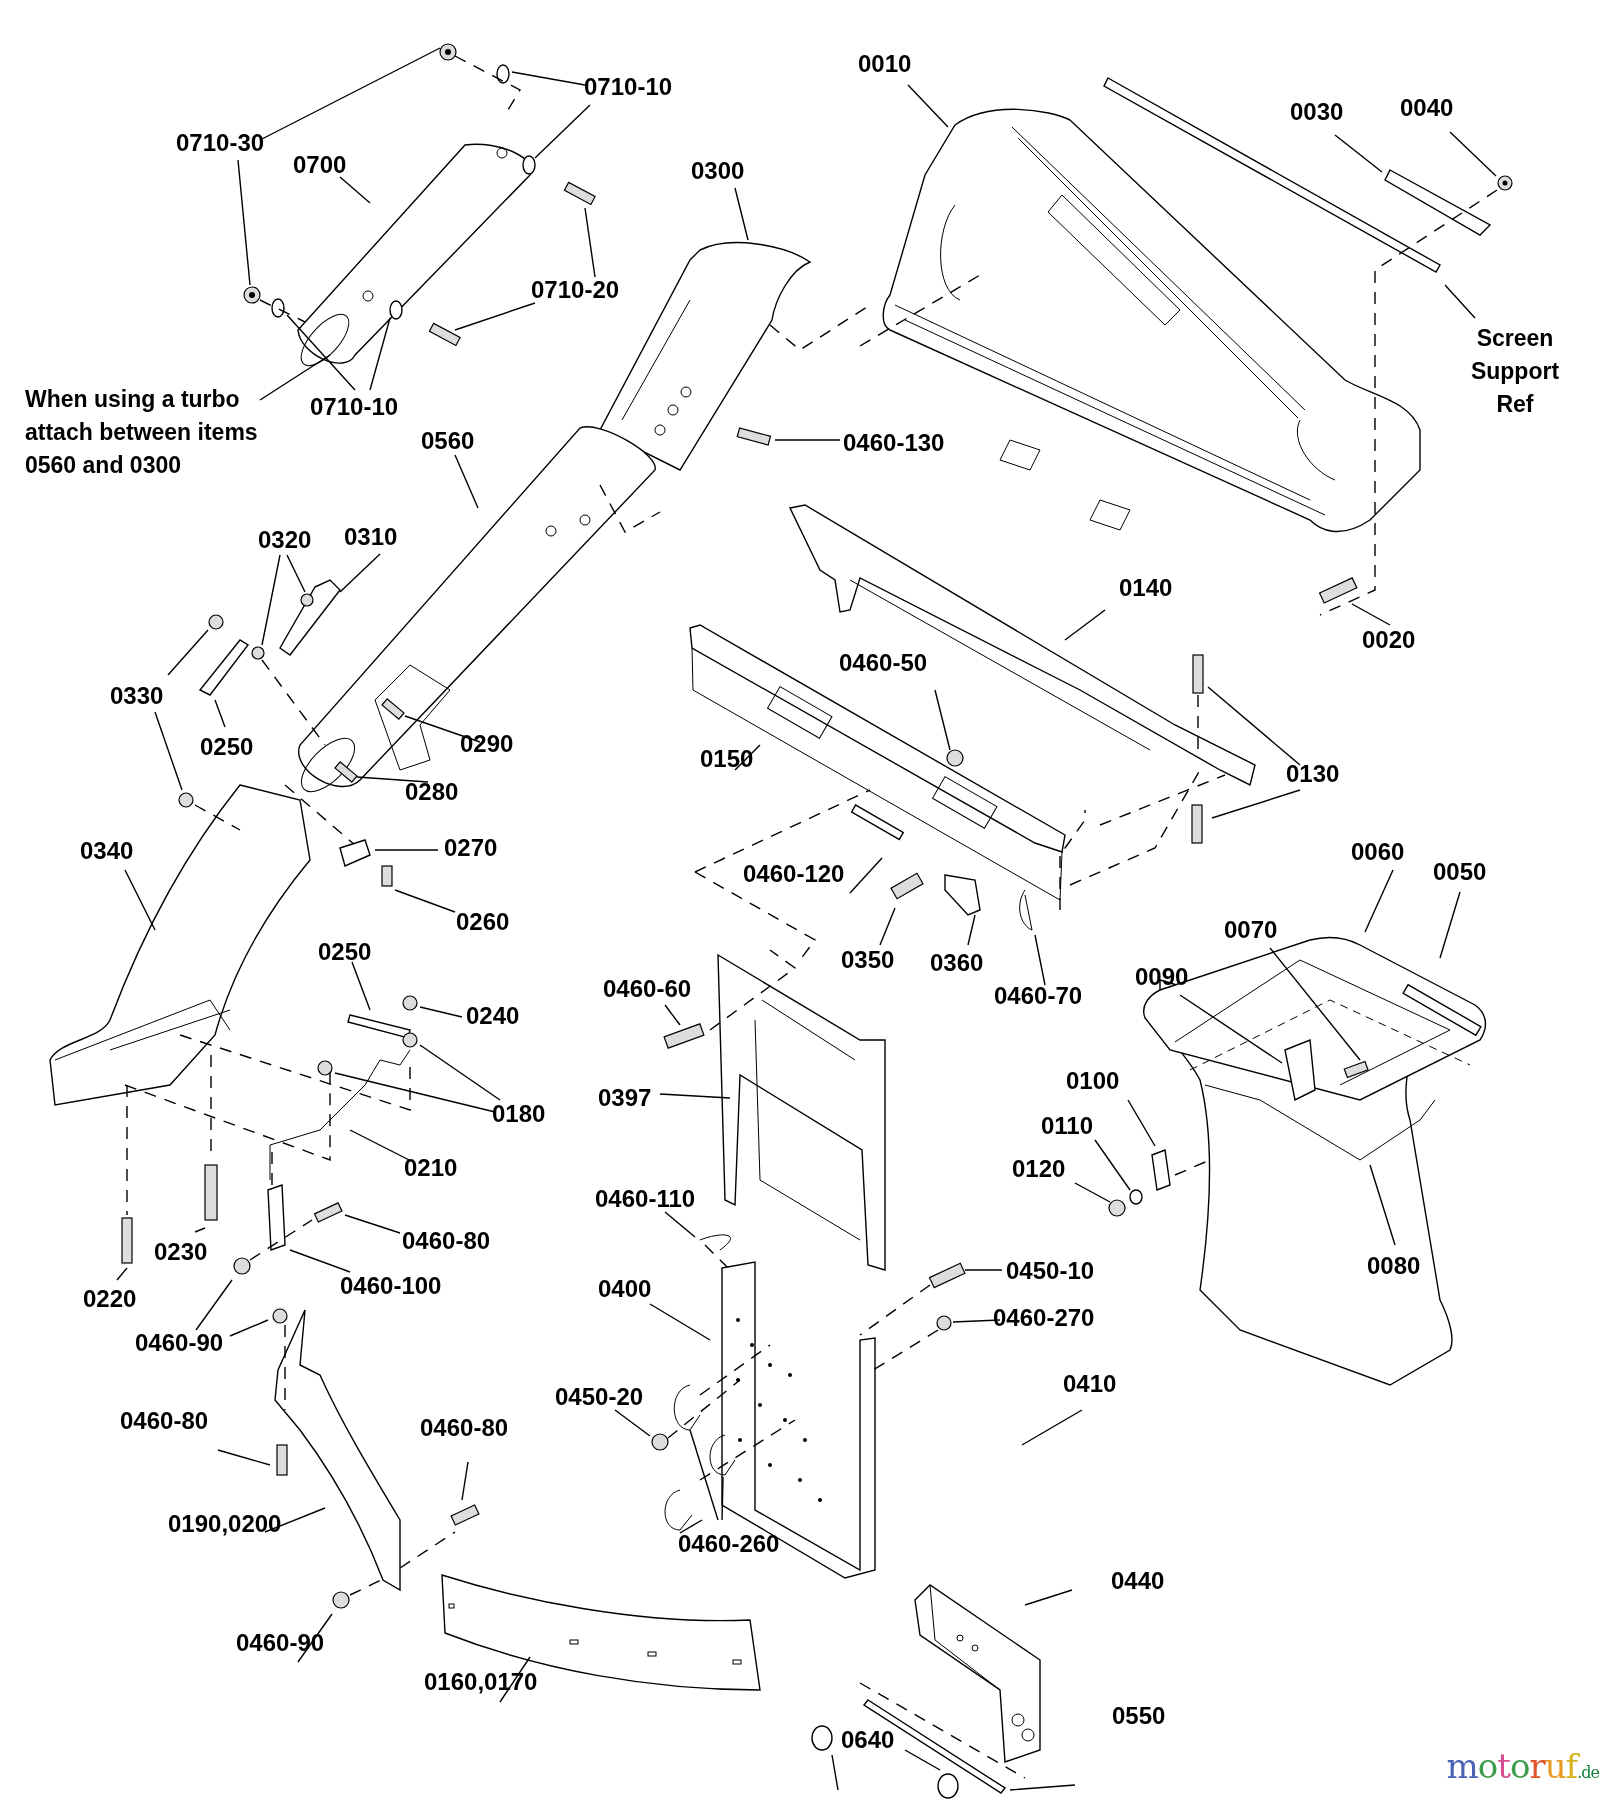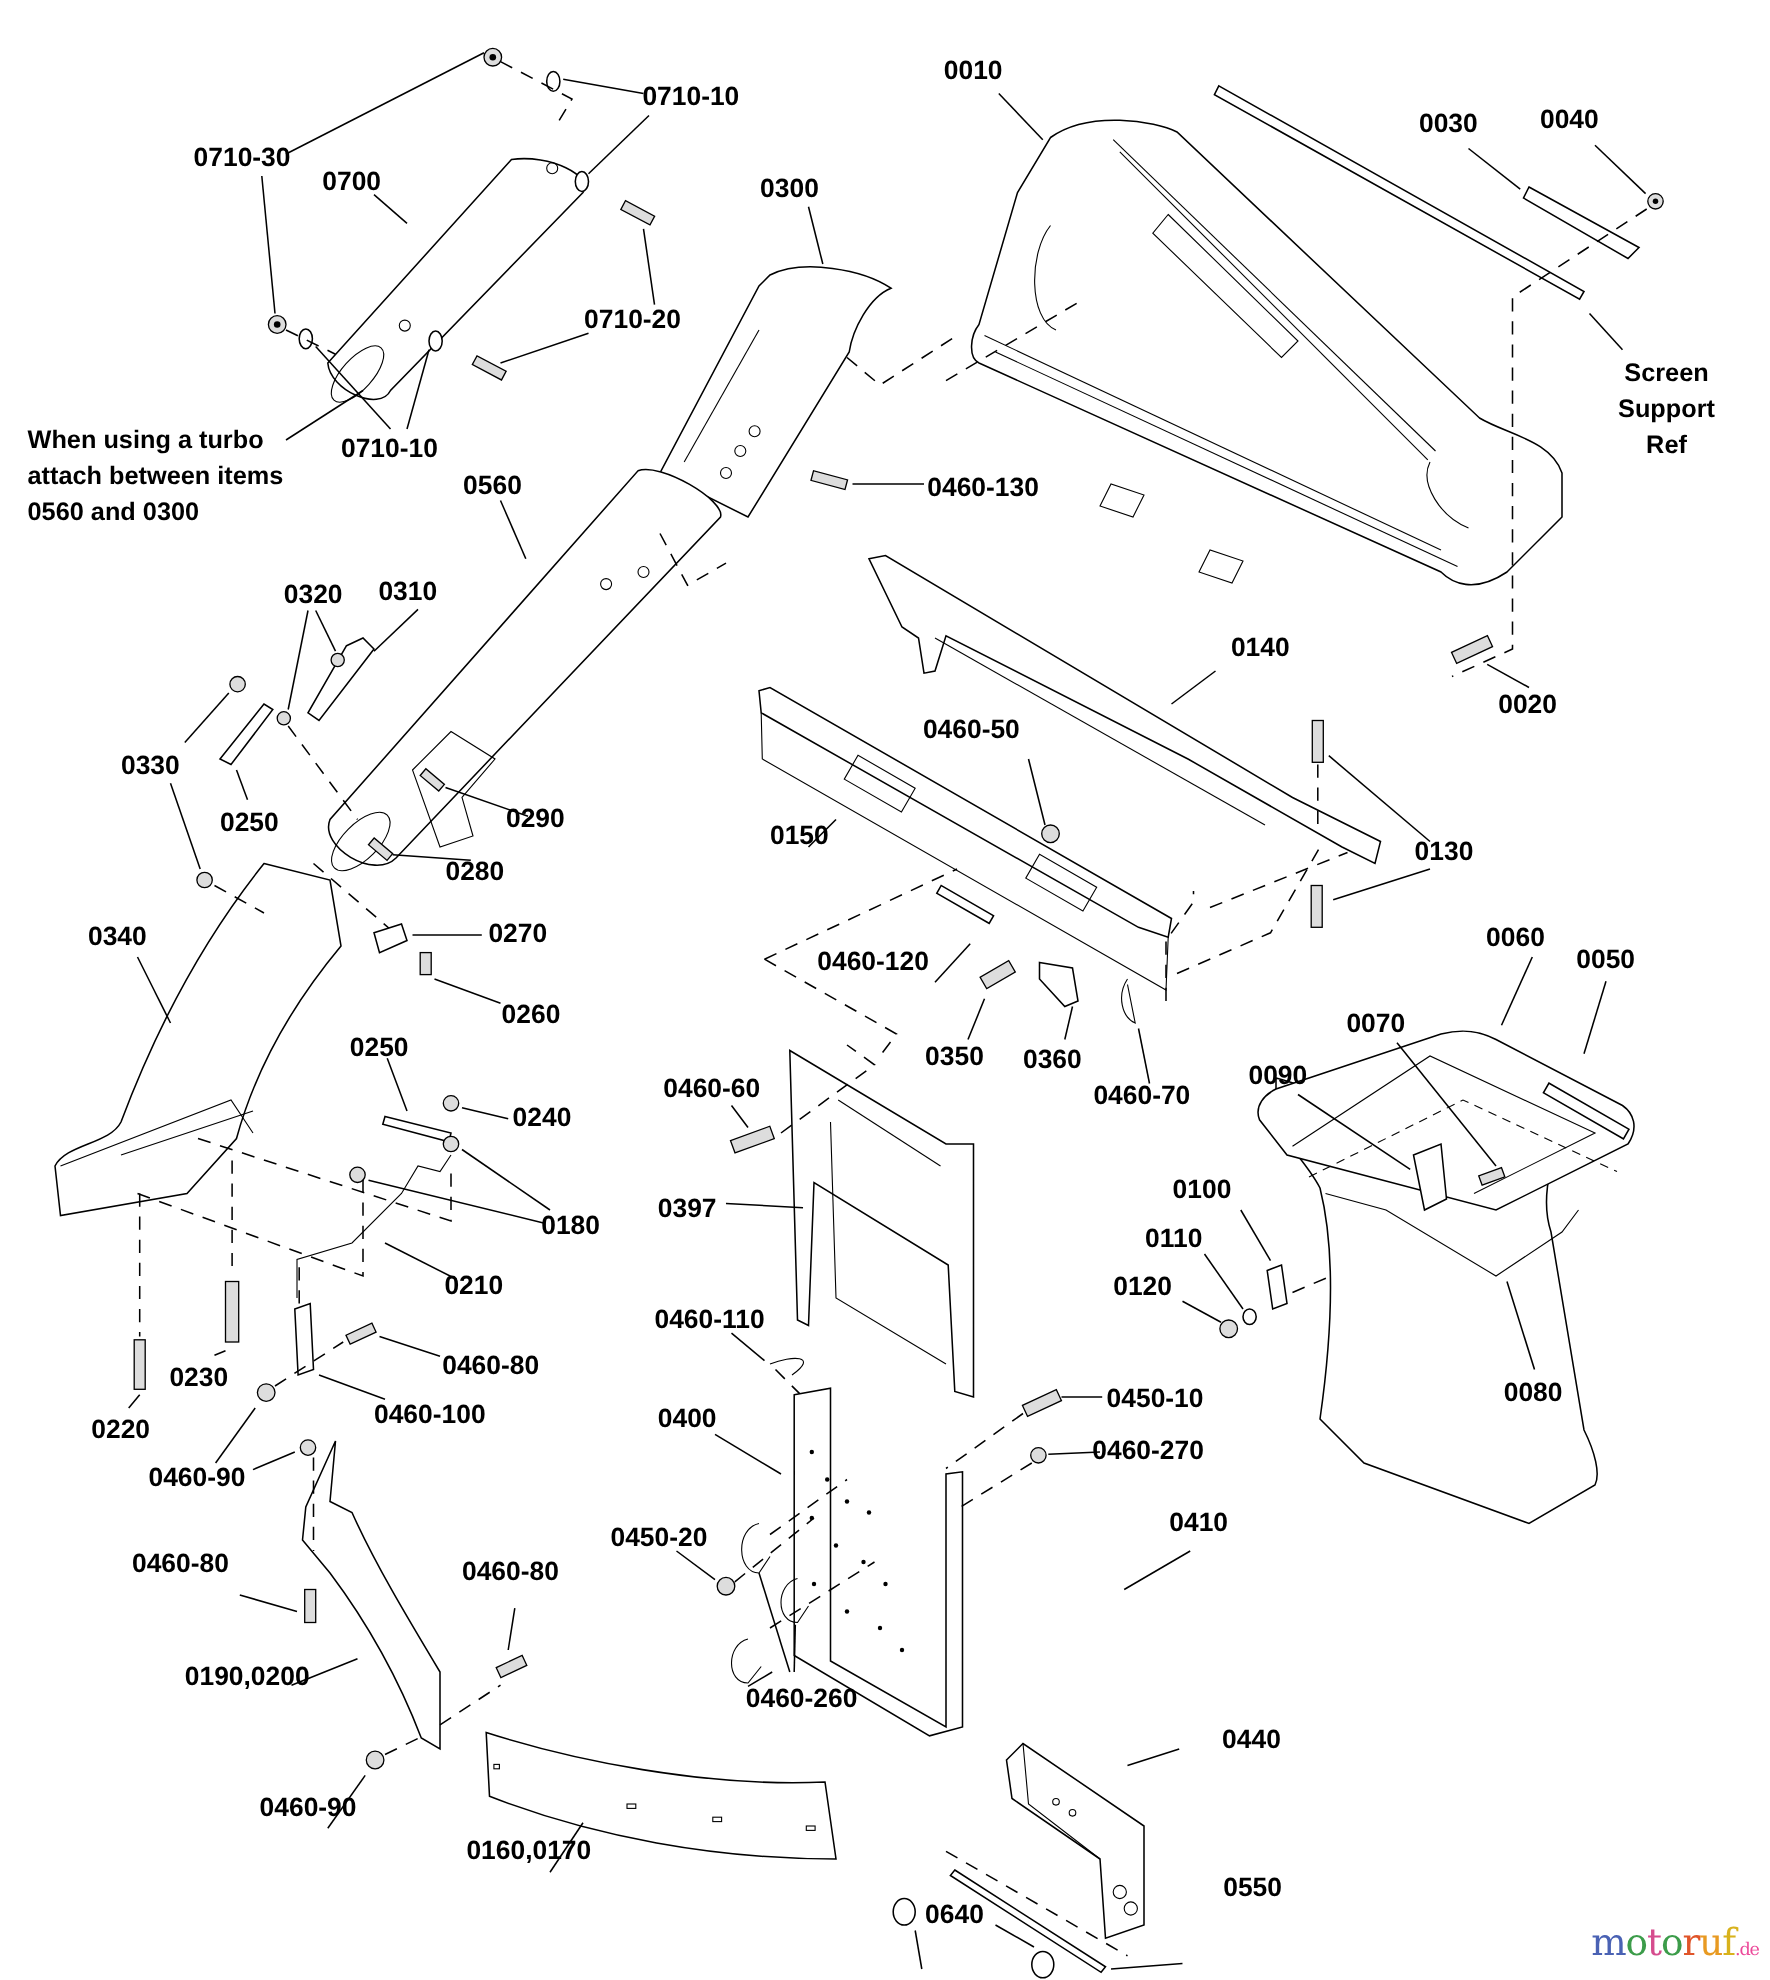--- a/index.html
+++ b/index.html
@@ -7,21 +7,21 @@
   #diagram { position: absolute; left: 0; top: 0; width: 1609px; height: 1800px; }
   .lbl { font-family: "Liberation Sans", sans-serif; font-weight: bold; font-size: 24px; fill: #000; font-stretch: condensed; }
   .note { font-family: "Liberation Sans", sans-serif; font-weight: bold; font-size: 23px; fill: #000; }
   .part { fill: #fff; stroke: #000; stroke-width: 1.4; }
   .partthin { fill: none; stroke: #000; stroke-width: 1; }
   .leader { stroke: #000; stroke-width: 1.4; fill: none; }
   .dash { stroke: #000; stroke-width: 1.4; fill: none; stroke-dasharray: 12 9; }
   .hw { fill: #ddd; stroke: #000; stroke-width: 1.2; }
   .logo { position: absolute; right: 10px; bottom: 14px; font-family: "DejaVu Serif", serif; font-size: 34px; letter-spacing: -1px; }
   .logo span { display: inline-block; }
-  .logo .tld { font-size: 16px; color: #ec4899; font-family: "DejaVu Serif", serif; }
+  .logo .tld { font-size: 16px; color: #15803d; font-family: "DejaVu Serif", serif; }
 </style>
 </head>
 <body>
 
 <svg id="diagram" viewBox="0 0 1609 1800" xmlns="http://www.w3.org/2000/svg">
 
   <g>
     <path class="part" d="M465,145 C500,140 540,160 530,175 L355,355 C345,375 300,355 298,330 Z"></path>
     <ellipse class="partthin" cx="325" cy="340" rx="32" ry="14" transform="rotate(-48 325 340)"></ellipse>
     <circle class="partthin" cx="502" cy="153" r="5"></circle>

